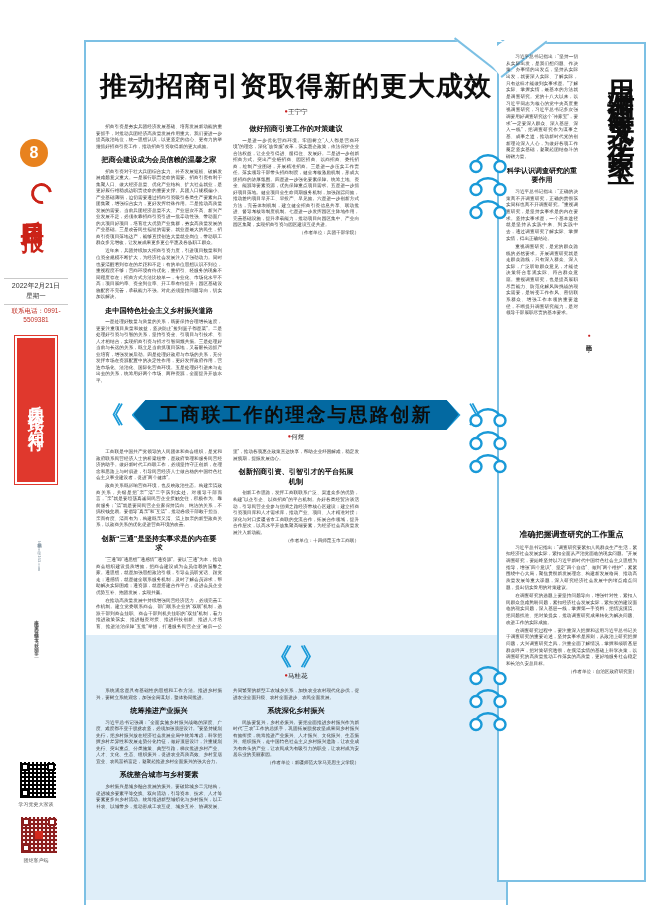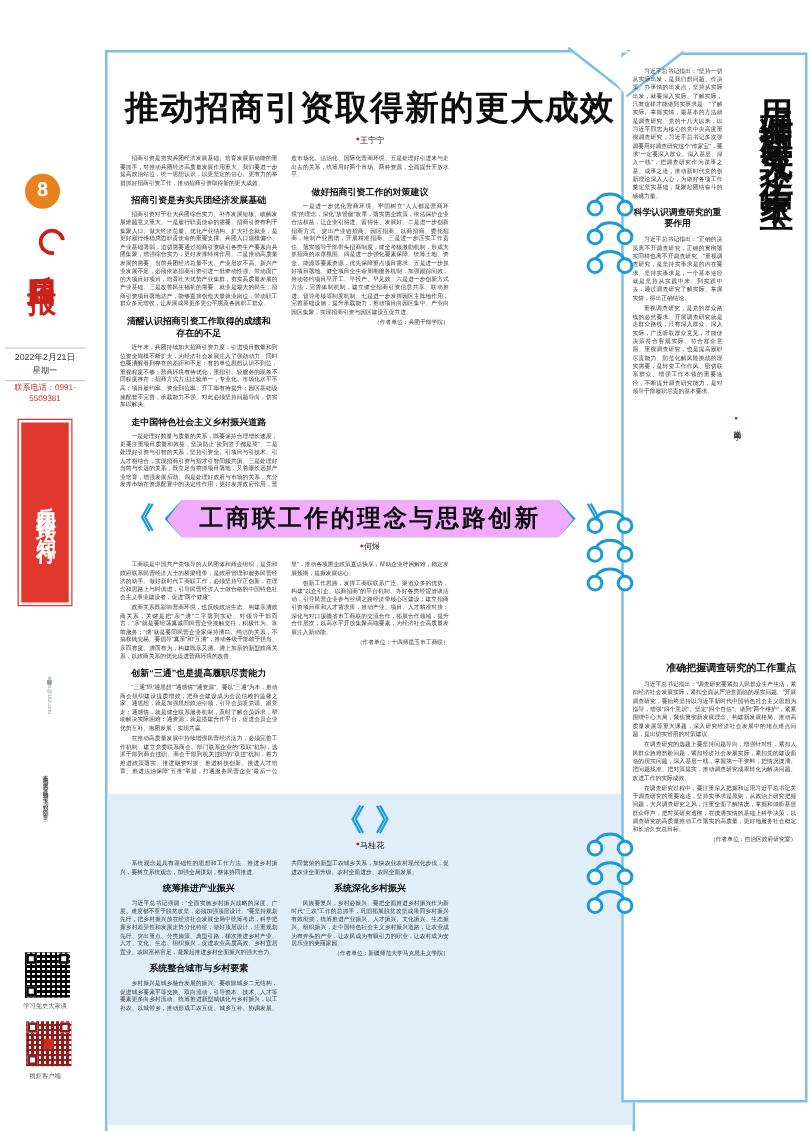--- a/index.html
+++ b/index.html
@@ -75,36 +75,36 @@
   .sig{text-align:right !important;text-indent:0 !important;color:#333;}
   .a1-body{height:268px;}
   .a2-body{height:182px;}
   .a3-body{height:128px;}
 
   .titlebox-row{display:flex;align-items:center;justify-content:center;gap:8px;margin:8px 0 2px;}
   .guil{color:#1a9ad8;font-weight:bold;font-size:24px;line-height:1;}
   .hex{clip-path:polygon(14px 0,calc(100% - 14px) 0,100% 50%,calc(100% - 14px) 100%,14px 100%,0 50%);
     background:#1a9ad8;padding:2px;display:inline-block;}
   .hex-inner{clip-path:polygon(13px 0,calc(100% - 13px) 0,100% 50%,calc(100% - 13px) 100%,13px 100%,0 50%);
-    background:#f0abfc;padding:6px 26px;font-size:19px;font-weight:bold;color:#0d0d0d;letter-spacing:2px;}
+    background:#0369a1;padding:6px 26px;font-size:19px;font-weight:bold;color:#0d0d0d;letter-spacing:2px;}
   .art3{background:#dfeef9;margin:4px -10px 0;padding:2px 10px 8px;flex:1;}
 
   
   .rp-top{display:flex;gap:5px;height:468px;}
   .rp-col{width:72px;font-size:4.6px;line-height:1.45;text-align:justify;color:#333;overflow:hidden;}
   .rp-col p{margin:0 0 1.5px;text-indent:2em;}
   .rp-col h4{font-size:7px;line-height:1.4;text-align:center;margin:5px 0 4px;color:#111;}
   .title-zone{flex:1;position:relative;}
   .vtitle{position:absolute;right:2px;top:4px;writing-mode:vertical-rl;
     font-size:27px;font-weight:bold;color:#0d0d0d;letter-spacing:7px;line-height:1.05;}
   .vauthor{position:absolute;left:1px;top:278px;writing-mode:vertical-rl;
     font-size:6px;color:#222;letter-spacing:1px;}
   .vauthor .dot{color:#c81e1e;font-size:5px;}
   .rp-bottom{margin-top:5px;}
-  .rp-bottom h4{font-size:8px;text-align:right;margin:3px 0 4px;color:#111;}
+  .rp-bottom h4{font-size:8px;text-align:center;margin:3px 0 4px;color:#111;}
   .onecol{font-size:4.6px;line-height:1.45;text-align:justify;color:#333;height:328px;overflow:hidden;}
 </style>
 </head>
 <body>
 
 <div class="abs page-badge">8</div>
 <div class="abs masthead-mark"></div>
 <div class="abs masthead">兵团日报</div>
 <div class="abs dateline">2022年2月21日</div>
 <div class="abs weekday">星期一</div>
@@ -127,45 +127,45 @@
 <div class="abs qr-cap cap2">团炬客户端</div>
 
 <div class="abs main-panel">
   <div class="cut-tr"></div>
 
   <div>
     <div class="a1-headline">推动招商引资取得新的更大成效</div>
     <div class="byline"><span class="dot">●</span><span>王宁宁</span></div>
     <div class="cols3 a1-body">
         <p>招商引资是夯实兵团经济发展基础、培育发展新动能的重要抓手，对推动兵团经济高质量发展作用重大。我们要进一步提高政治站位，统一思想认识，以更坚定的信心、更有力的举措抓好招商引资工作，推动招商引资取得新的更大成效。</p>
-        <h4>招商引资是夯实兵团经济发展基础</h4>
+        <h4>把商会建设成为会员信赖的温馨之家</h4>
         <p>招商引资对于壮大兵团综合实力、补齐发展短板、破解发展难题意义重大。一是履行职责使命的需要。招商引资有利于集聚人口、做大经济总量、优化产业结构、扩大社会就业，是更好履行维稳戍边职责使命的重要支撑。兵团人口规模偏小、产业基础薄弱，迫切需要通过招商引资吸引各类生产要素向兵团集聚，增强综合实力，更好发挥特殊作用。二是推动高质量发展的需要。当前兵团经济总量不大、产业层次不高、新兴产业发展不足，必须依靠招商引资引进一批牵动性强、带动面广的大项目好项目，培育壮大优势产业集群，夯实高质量发展的产业基础。三是改善民生福祉的需要。就业是最大的民生，招商引资项目落地达产，能够直接创造大量就业岗位，带动职工群众多元增收，让发展成果更多更公平惠及各族职工群众。</p>
-        <h4>清醒认识招商引资工作取得的成绩和存在的不足</h4>
         <p>近年来，兵团持续加大招商引资力度，引进项目数量和到位资金规模不断扩大，为经济社会发展注入了强劲动力。同时也要清醒看到存在的差距和不足：有的单位思想认识不到位，重视程度不够；营商环境有待优化，重招引、轻服务的现象不同程度存在；招商方式方法比较单一，专业化、市场化水平不高；项目履约率、资金到位率、开工率有待提升；园区基础设施配套不完善，承载能力不强。对此必须坚持问题导向，切实加以解决。</p>
         <h4>走中国特色社会主义乡村振兴道路</h4>
         <p>一是处理好数量与质量的关系，既要保持合理增长速度，更要注重项目质量和效益，坚决防止“捡到篮子都是菜”。二是处理好引资与引智的关系，坚持引资金、引项目与引技术、引人才相结合，实现招商引资与招才引智同频共振。三是处理好当前与长远的关系，既立足当前抓项目落地，又着眼长远抓产业培育，增强发展后劲。四是处理好政府与市场的关系，充分发挥市场在资源配置中的决定性作用，更好发挥政府作用，营造市场化、法治化、国际化营商环境。五是处理好引进来与走出去的关系，统筹用好两个市场、两种资源，全面提升开放水平。</p>
         <h4>做好招商引资工作的对策建议</h4>
         <p>一是进一步优化营商环境。牢固树立“人人都是营商环境”的理念，深化“放管服”改革，落实惠企政策，依法保护企业合法权益，让企业引得进、留得住、发展好。二是进一步创新招商方式。突出产业链招商、园区招商、以商招商、委托招商，绘制产业图谱，开展精准招商。三是进一步压实工作责任。落实领导干部带头招商制度，健全考核激励机制，形成大抓招商的浓厚氛围。四是进一步强化要素保障。统筹土地、资金、能源等要素资源，优先保障重点项目需求。五是进一步抓好项目落地。健全项目全生命周期服务机制，加强跟踪问效，推动签约项目早开工、早投产、早见效。六是进一步创新方式方法，完善体制机制，建立健全招商引资信息共享、联动推进、督导考核等制度机制。七是进一步发挥园区主阵地作用，完善基础设施，提升承载能力，推动项目向园区集中、产业向园区集聚，实现招商引资与园区建设互促共进。</p>
         <p class="sig">（作者单位：兵团干部学院）</p>
       </div>
   </div>
 
   <div>
     <div class="titlebox-row">
       <span class="guil">《</span>
       <span class="hex"><span class="hex-inner">工商联工作的理念与思路创新</span></span>
       <span class="guil">》</span>
     </div>
     <div class="byline"><span class="dot">●</span><span>何煜</span></div>
     <div class="cols3 a2-body">
         <p>工商联是中国共产党领导的人民团体和商会组织，是党和政府联系民营经济人士的桥梁纽带，是政府管理和服务民营经济的助手。做好新时代工商联工作，必须坚持守正创新，在理念和思路上与时俱进，引导民营经济人士做合格的中国特色社会主义事业建设者，促进“两个健康”。</p>
         <p>政商关系既影响营商环境，也反映政治生态。构建亲清政商关系，关键是把“亲”“清”二字落到实处。对领导干部而言，“亲”就是要坦荡真诚同民营企业接触交往，积极作为、靠前服务；“清”就是要同民营企业家保持清白、纯洁的关系，不搞权钱交易。要倡导“真亲”和“互清”，推动各级干部敢于担当、亲而有度、清而有为，构建既亲又清、清上加亲的新型政商关系，以政商关系的优化促进营商环境的改善。</p>
-        <h4>创新“三通”也是提高履职尽责能力</h4>
+        <h4>创新“三通”是坚持实事求是的内在要求</h4>
         <p>“三通”即“通思想”“通感情”“通资源”。要以“三通”为本，推动商会组织建设提质增效，把商会建设成为会员信赖的温馨之家。通思想，就是加强思想政治引领，引导会员听党话、跟党走；通感情，就是健全联系服务机制，及时了解会员诉求，帮助解决实际困难；通资源，就是搭建合作平台，促进会员企业优势互补、抱团发展，实现共赢。</p>
         <p>在推动高质量发展中持续增强民营经济活力，必须完善工作机制。建立党委联系商会、部门联系企业的“双联”机制，选派干部到商会挂职、商会干部到机关挂职的“双挂”机制，着力推进政策落实、推进融资对接、推进科技创新、推进人才培育、推进法治保障“五推”举措，打通服务民营企业“最后一公里”，推动各项惠企政策直达快享，帮助企业纾困解难，稳定发展预期，提振发展信心。</p>
+        <h4>创新招商引资、引智引才的平台拓展机制</h4>
         <p>创新工作思路，发挥工商联联系广泛、渠道众多的优势，构建“以企引企、以商招商”的平台机制。办好各类经贸洽谈活动，引导民营企业参与丝绸之路经济带核心区建设；建立招商引资项目库和人才需求库，推动产业、项目、人才精准对接；深化与对口援疆省市工商联的交流合作，拓展合作领域，提升合作层次，以高水平开放集聚高端要素，为经济社会高质量发展注入新动能。</p>
         <p class="sig">（作者单位：十四师昆玉市工商联）</p>
       </div>
   </div>
 
   <div class="art3">
     <div class="titlebox-row">
       <span class="guil">《</span>
       <span class="guil">》</span>
     </div>

